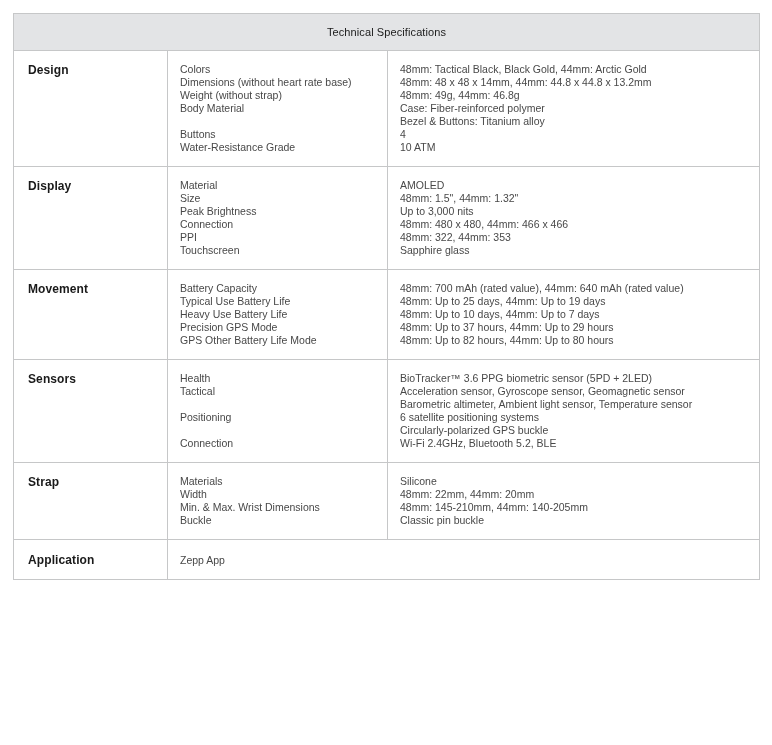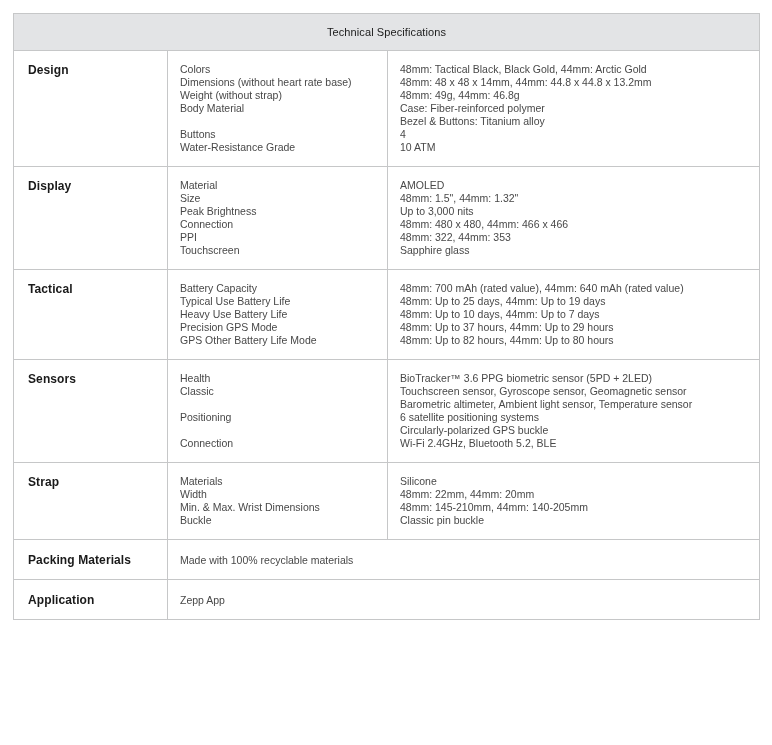--- a/index.html
+++ b/index.html
@@ -114,49 +114,49 @@
           <td class="vals">
             <div class="line">AMOLED</div>
             <div class="line">48mm: 1.5", 44mm: 1.32"</div>
             <div class="line">Up to 3,000 nits</div>
             <div class="line">48mm: 480 x 480, 44mm: 466 x 466</div>
             <div class="line">48mm: 322, 44mm: 353</div>
             <div class="line">Sapphire glass</div>
           </td>
         </tr>
         <tr class="section">
-          <td class="cat"><span>Tactical</span></td>
+          <td class="cat"><span>Movement</span></td>
           <td class="attrs">
             <div class="line">Battery Capacity</div>
             <div class="line">Typical Use Battery Life</div>
             <div class="line">Heavy Use Battery Life</div>
             <div class="line">Precision GPS Mode</div>
             <div class="line">GPS Other Battery Life Mode</div>
           </td>
           <td class="vals">
             <div class="line">48mm: 700 mAh (rated value), 44mm: 640 mAh (rated value)</div>
             <div class="line">48mm: Up to 25 days, 44mm: Up to 19 days</div>
             <div class="line">48mm: Up to 10 days, 44mm: Up to 7 days</div>
             <div class="line">48mm: Up to 37 hours, 44mm: Up to 29 hours</div>
             <div class="line">48mm: Up to 82 hours, 44mm: Up to 80 hours</div>
           </td>
         </tr>
         <tr class="section">
           <td class="cat"><span>Sensors</span></td>
           <td class="attrs">
             <div class="line">Health</div>
-            <div class="line">Classic</div>
+            <div class="line">Tactical</div>
             <div class="line">&nbsp;</div>
             <div class="line">Positioning</div>
             <div class="line">&nbsp;</div>
             <div class="line">Connection</div>
           </td>
           <td class="vals">
             <div class="line">BioTracker™ 3.6 PPG biometric sensor (5PD + 2LED)</div>
-            <div class="line">Touchscreen sensor, Gyroscope sensor, Geomagnetic sensor</div>
+            <div class="line">Acceleration sensor, Gyroscope sensor, Geomagnetic sensor</div>
             <div class="line">Barometric altimeter, Ambient light sensor, Temperature sensor</div>
             <div class="line">6 satellite positioning systems</div>
             <div class="line">Circularly-polarized GPS buckle</div>
             <div class="line">Wi-Fi 2.4GHz, Bluetooth 5.2, BLE</div>
           </td>
         </tr>
         <tr class="section">
           <td class="cat"><span>Strap</span></td>
           <td class="attrs">
             <div class="line">Materials</div>
@@ -165,22 +165,18 @@
             <div class="line">Buckle</div>
           </td>
           <td class="vals">
             <div class="line">Silicone</div>
             <div class="line">48mm: 22mm, 44mm: 20mm</div>
             <div class="line">48mm: 145-210mm, 44mm: 140-205mm</div>
             <div class="line">Classic pin buckle</div>
           </td>
         </tr>
         <tr class="simple">
-          <td class="cat"><span>Packing Materials</span></td>
-          <td class="merged" colspan="2"><span>Made with 100% recyclable materials</span></td>
-        </tr>
-        <tr class="simple">
           <td class="cat"><span>Application</span></td>
           <td class="merged" colspan="2"><span>Zepp App</span></td>
         </tr>
       </tbody>
   </table>
 </div>
 
 </body></html>

